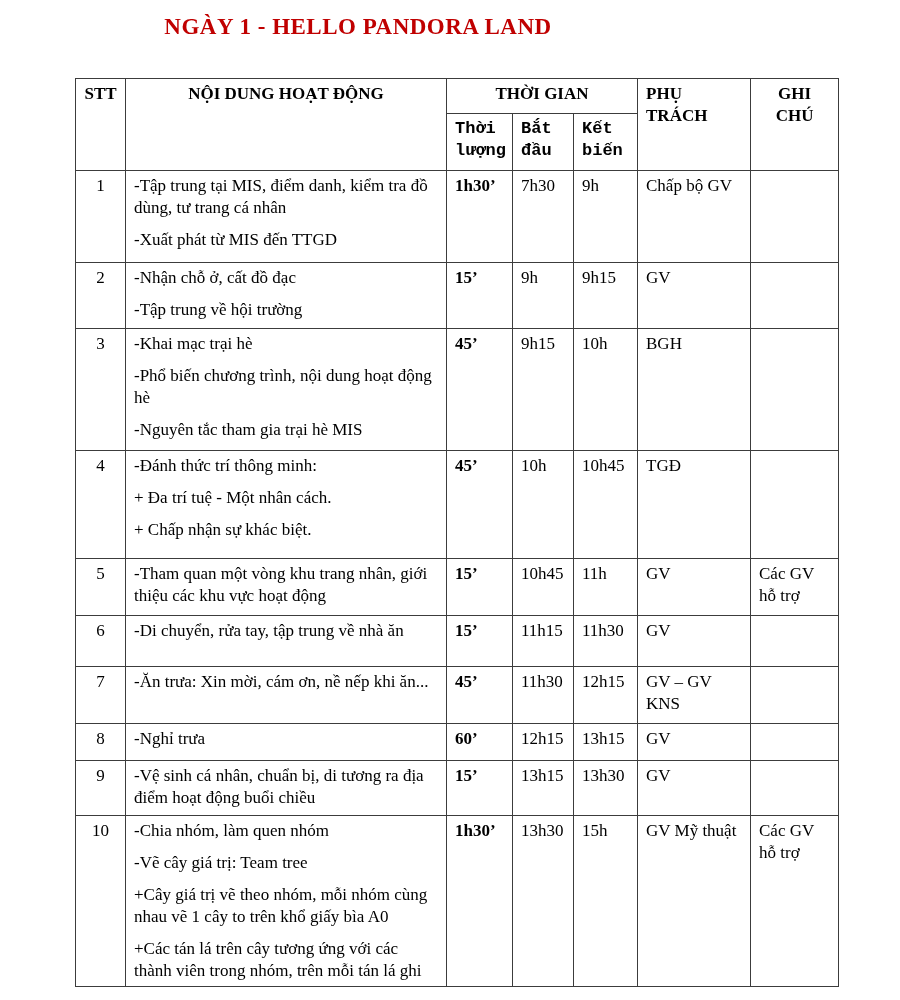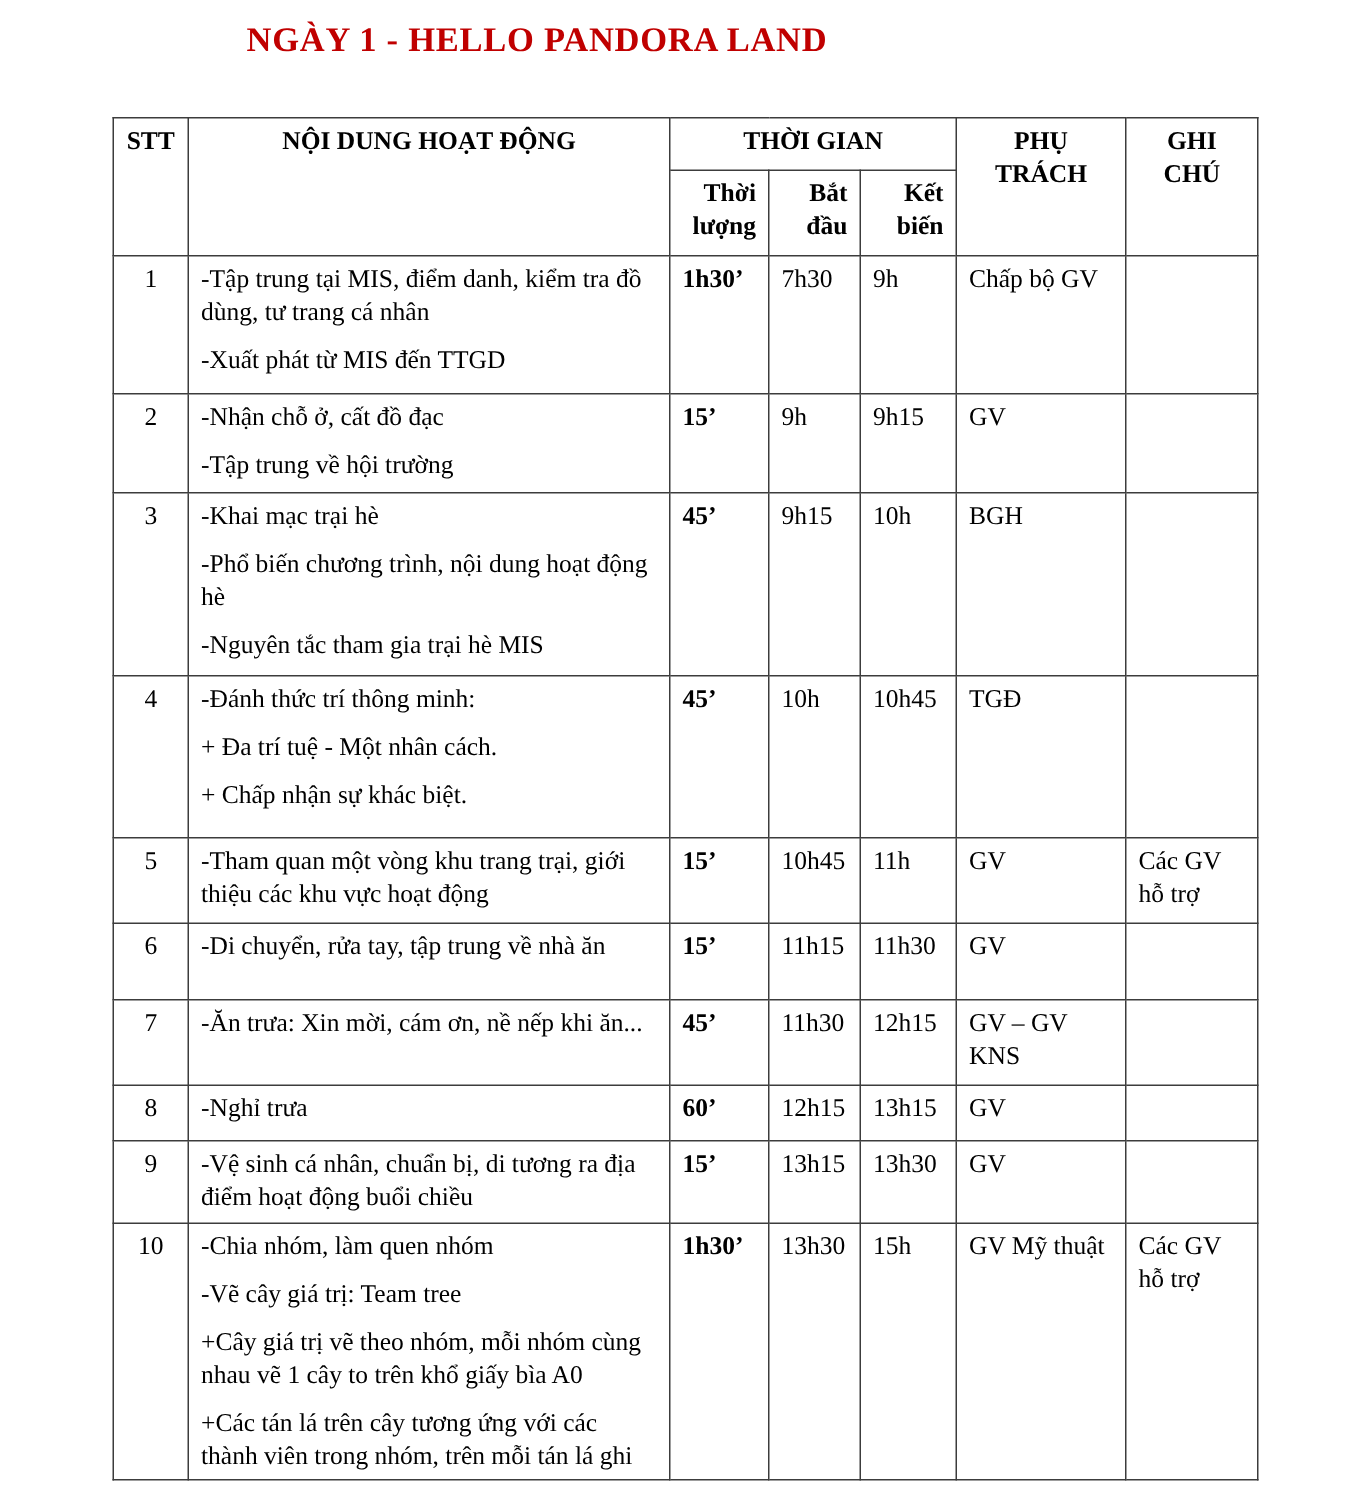--- a/index.html
+++ b/index.html
@@ -33,22 +33,22 @@
     vertical-align: top;
     font-size: 17px;
     line-height: 22px;
     padding: 4px 8px;
     overflow: hidden;
   }
   th { font-weight: bold; }
   th.h-stt      { text-align: center; }
   th.h-content  { text-align: center; vertical-align: middle; }
   th.h-timegrp  { text-align: center; height: 21px; }
-  th.h-sub      { text-align: right; height: 57px; }
-  th.h-incharge { text-align: center; padding: 4px 12px; }
+  th.h-sub      { text-align: left; height: 57px; font-family: Liberation Mono, monospace; }
+  th.h-incharge { text-align: left; padding: 4px 12px; }
   th.h-notes    { text-align: center; }
   td.c-stt      { text-align: center; }
   td.c-dur      { font-weight: bold; }
   td.c-content p { margin: 0 0 10px 0; }
   td.c-content p:last-child { margin-bottom: 0; }
 </style>
 </head>
 <body>
 
 <div class="page-title" style="color: rgb(192, 0, 0);">NGÀY 1 - HELLO PANDORA LAND</div>
@@ -124,21 +124,21 @@
         </td>
         <td class="c-dur">45’</td>
         <td class="c-start">10h</td>
         <td class="c-end">10h45</td>
         <td class="c-incharge">TGĐ</td>
         <td class="c-note"></td>
       </tr>
       <tr style="height: 57px;">
         <td class="c-stt">5</td>
         <td class="c-content">
-          <p>-Tham quan một vòng khu trang trại, giới thiệu các khu vực hoạt động</p>
+          <p>-Tham quan một vòng khu trang nhân, giới thiệu các khu vực hoạt động</p>
         </td>
         <td class="c-dur">15’</td>
         <td class="c-start">10h45</td>
         <td class="c-end">11h</td>
         <td class="c-incharge">GV</td>
         <td class="c-note">Các GV hỗ trợ</td>
       </tr>
       <tr style="height: 51px;">
         <td class="c-stt">6</td>
         <td class="c-content">

